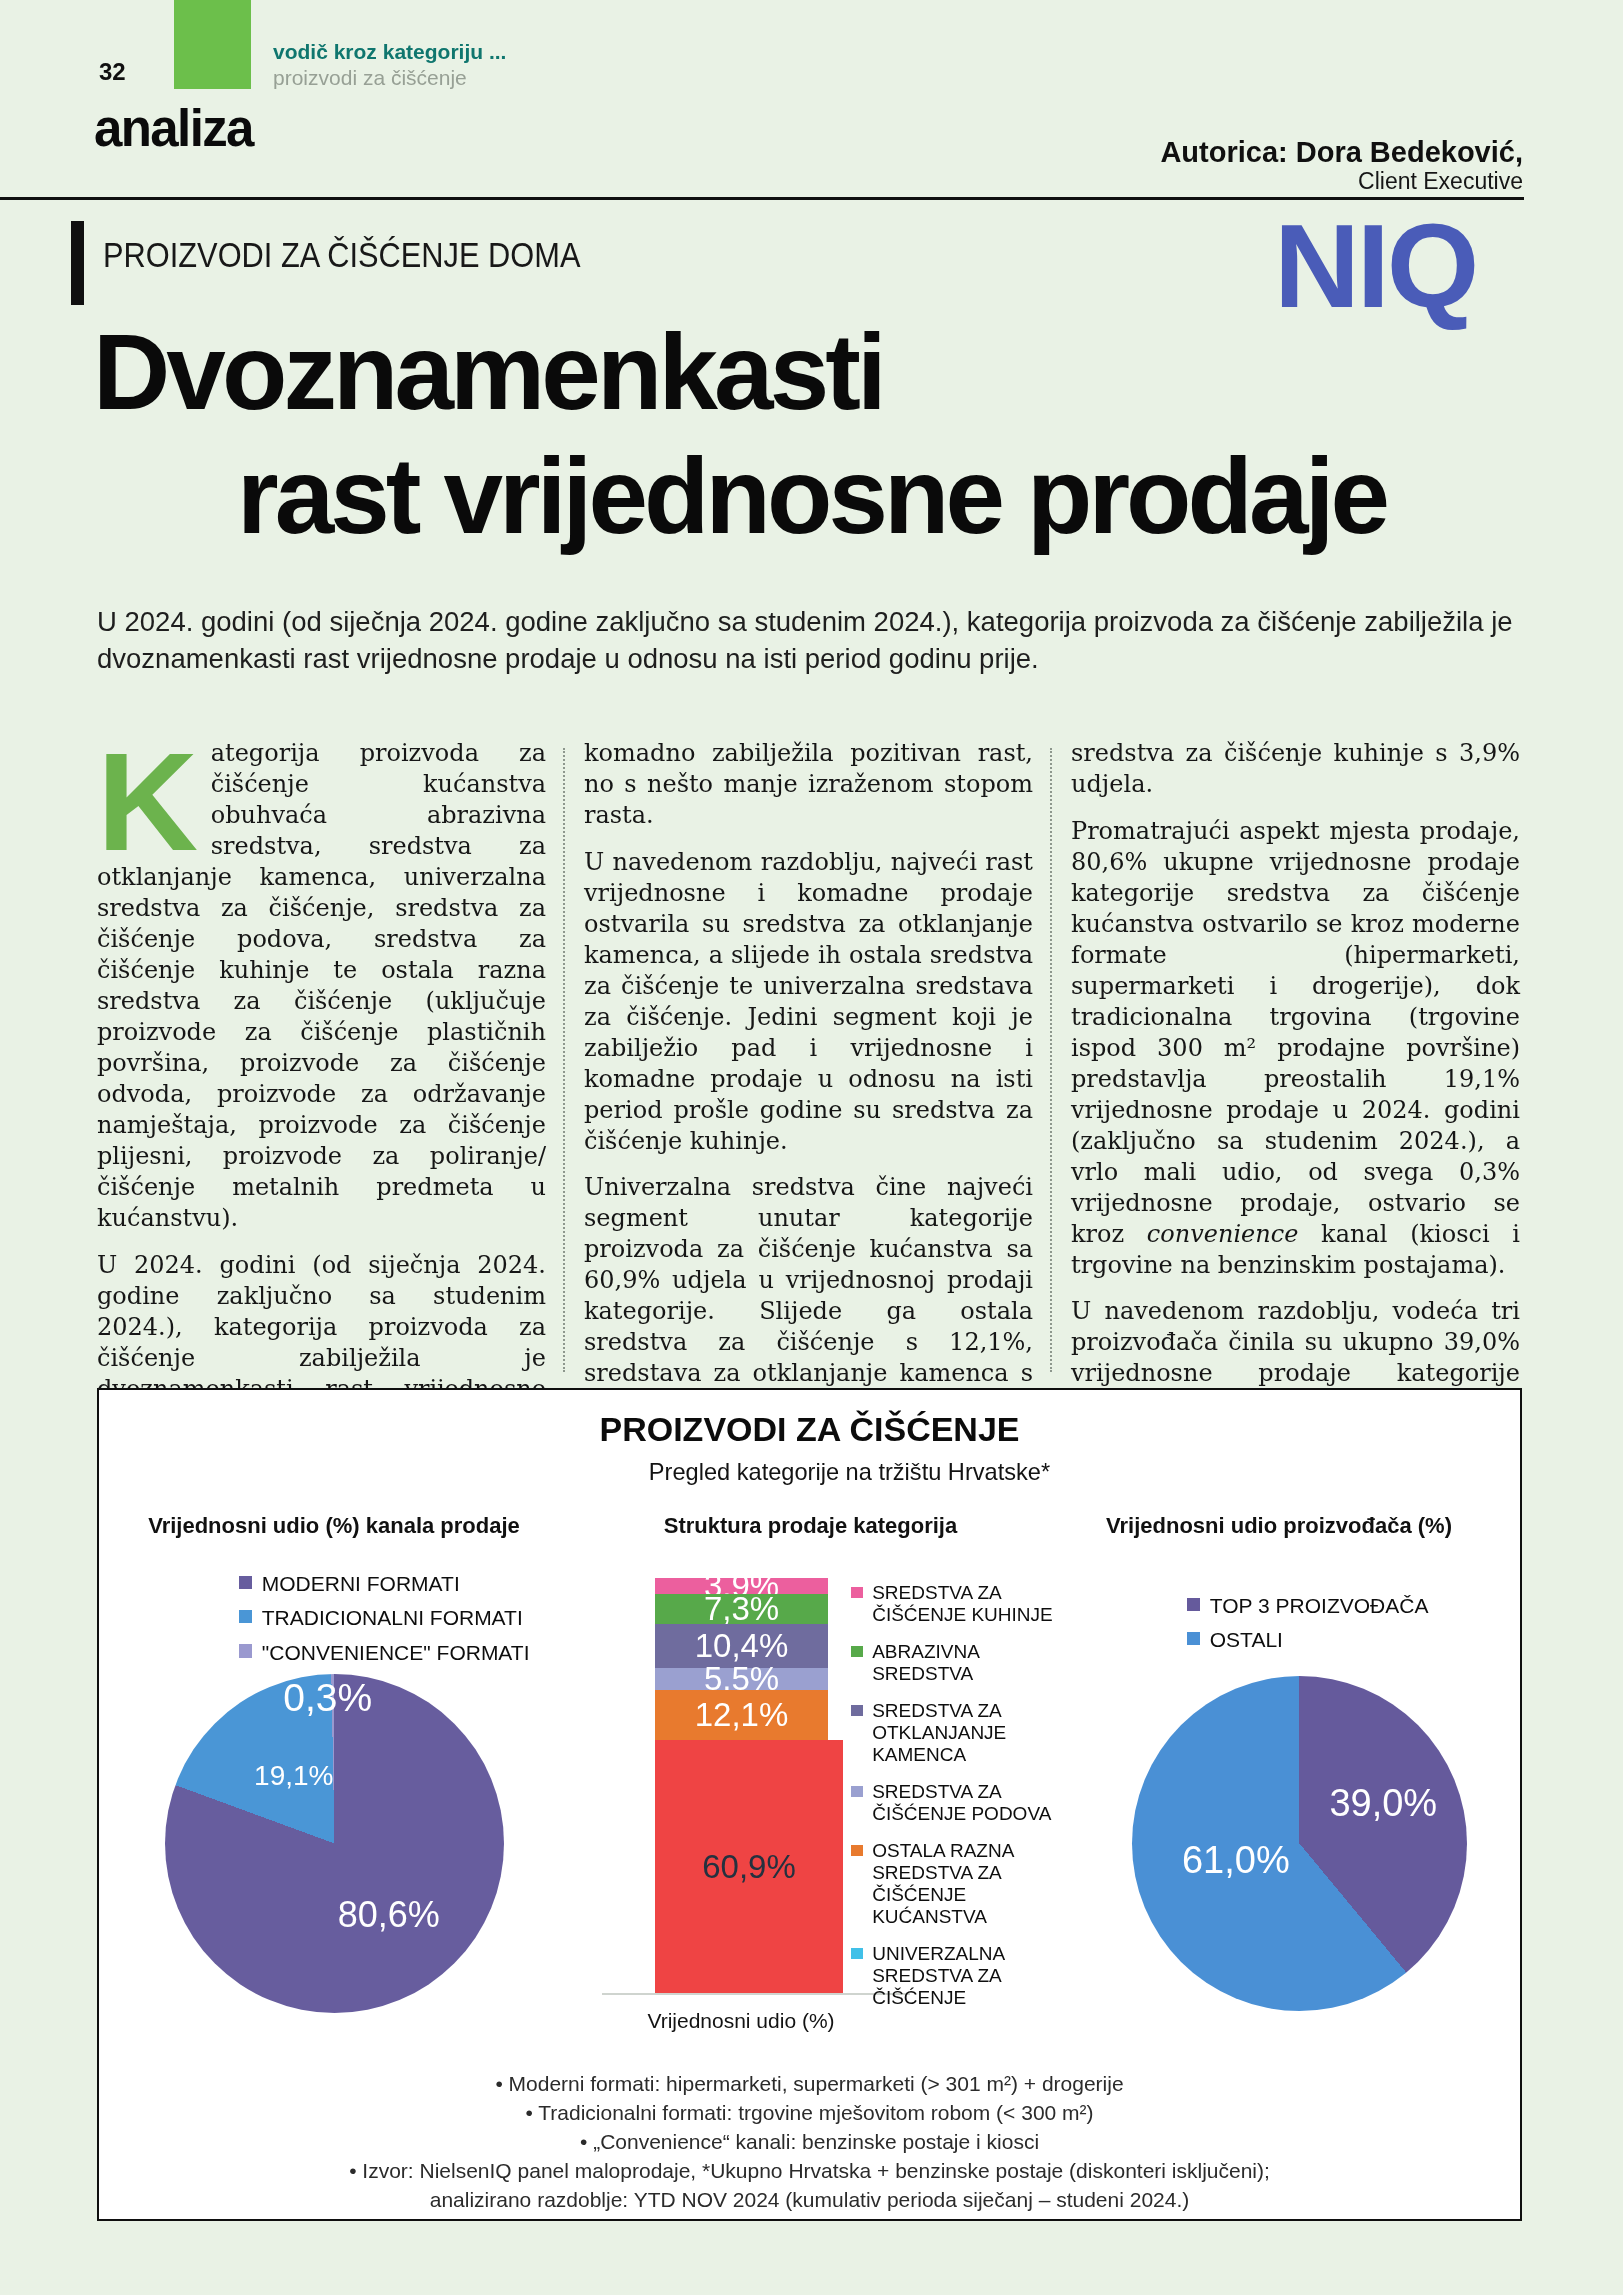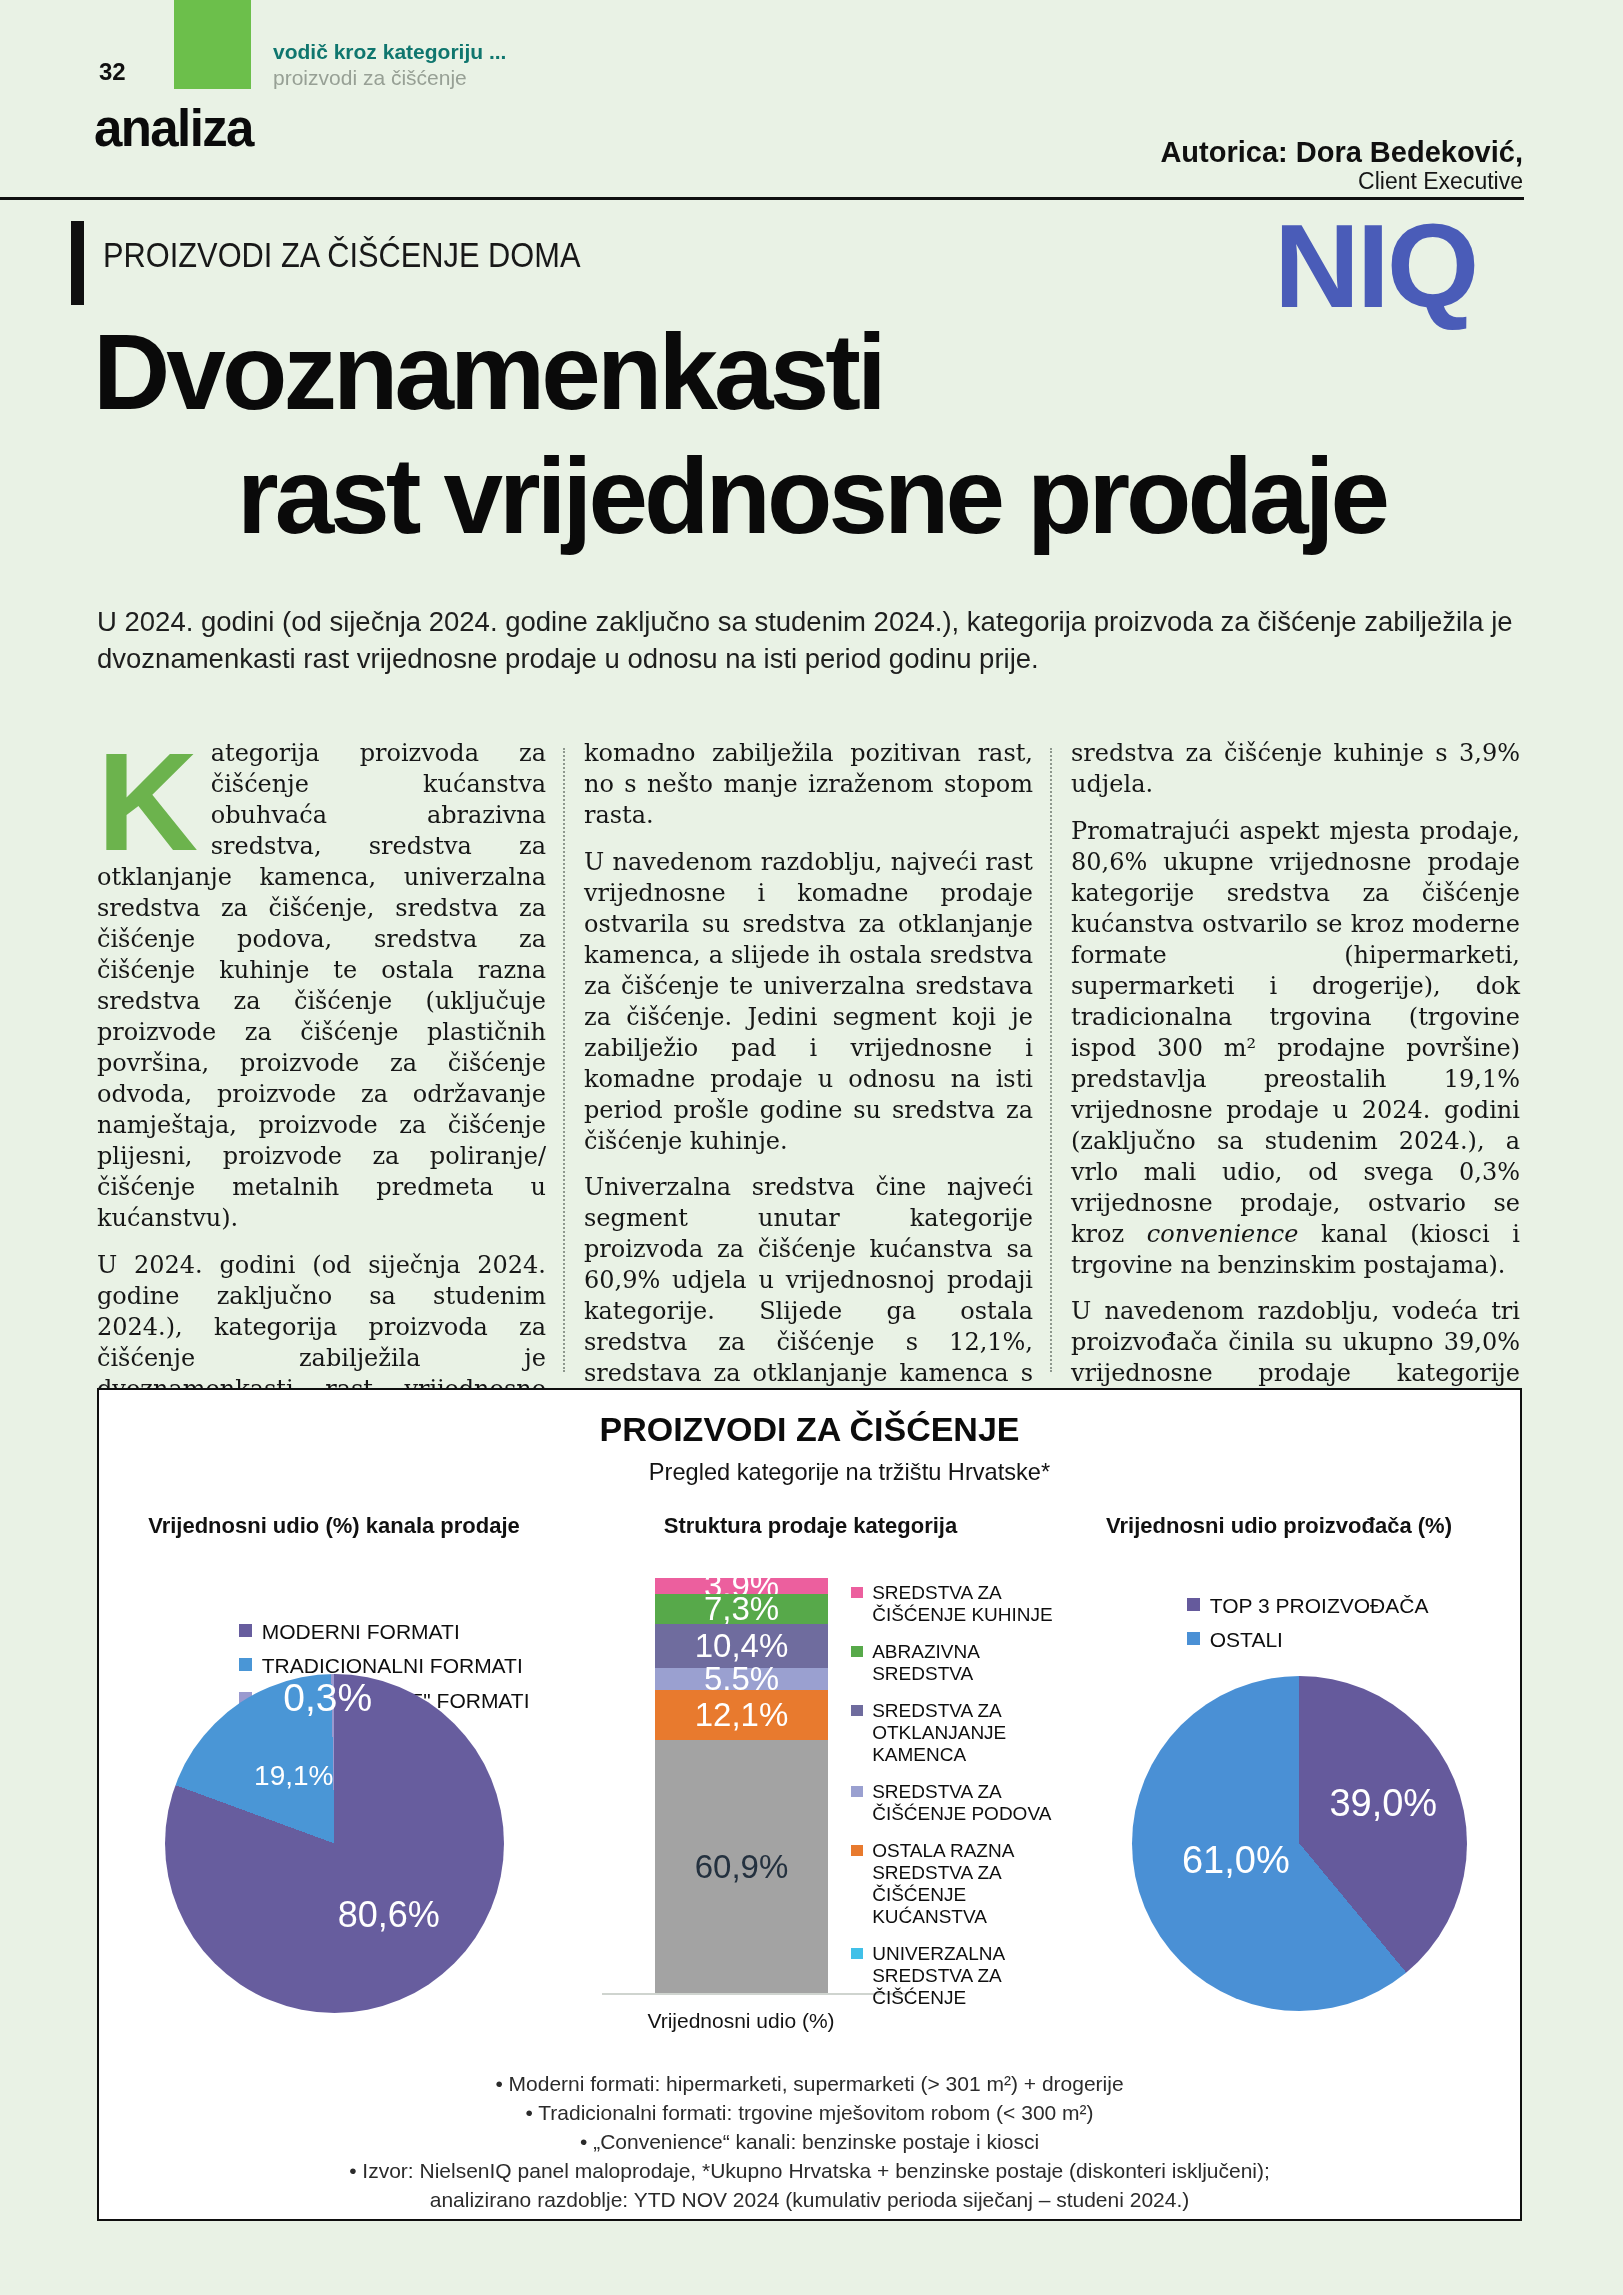--- a/index.html
+++ b/index.html
@@ -46,21 +46,21 @@
   .fig-el{position:absolute;}
   .fig-title{left:0;top:20.4px;width:100%;text-align:center;font-size:34px;font-weight:bold;color:#0c0c0c;}
   .fig-subtitle{left:0;top:69px;width:100%;text-align:center;font-size:23.6px;color:#131313;padding-left:40px;}
   .chart-title{top:123px;text-align:center;font-size:22px;font-weight:bold;color:#111;}
   .ct-1{left:0;width:470px;} .ct-2{left:476px;width:471px;} .ct-3{left:960px;width:440px;}
 
   .legend{display:flex;flex-direction:column;}
   .legend-row{display:flex;align-items:flex-start;margin-bottom:9.4px;}
   .swatch{flex:0 0 auto;width:13.4px;height:13.4px;margin:4.7px 9.4px 0 0;}
   .legend-label{font-size:21px;line-height:25px;color:#0e0e0e;}
-  .legend-1{left:140px;top:181px;margin-top:48px;}
+  .legend-1{left:140px;top:181px;}
   .legend-3{left:1088px;top:203px;}
 
   .pie{border-radius:50%;}
   .pie-1{left:66px;top:284px;width:339px;height:339px;}
   .pie-3{left:1033px;top:286px;width:335px;height:335px;}
   .pie-label{position:absolute;transform:translate(-50%,-50%);color:#ffffff;white-space:nowrap;}
 
   .bar{left:556px;top:188px;width:173px;height:415px;display:flex;flex-direction:column;}
   .seg{position:relative;width:100%;}
   .seg-label{position:absolute;left:0;top:50%;width:100%;transform:translateY(-50%);
@@ -154,21 +154,21 @@
         </div>
       <div class="seg" style="height: 10.4%; background: rgb(111, 108, 158);">
           <span class="seg-label">10,4%</span>
         </div>
       <div class="seg" style="height: 5.5%; background: rgb(154, 160, 208);">
           <span class="seg-label">5,5%</span>
         </div>
       <div class="seg" style="height: 12.1%; background: rgb(232, 122, 46);">
           <span class="seg-label">12,1%</span>
         </div>
-      <div class="seg" style="height: 60.9%; background: #a3a3a3;">
+      <div class="seg" style="height: 60.9%; background: #ef4444; padding-left: 15px;">
           <span class="seg-label" style="color: rgb(36, 49, 63);">60,9%</span>
         </div>
     </div>
     <div class="fig-el bar-axis"></div>
     <div class="fig-el bar-xlabel">Vrijednosni udio (%)</div>
 
     <div class="fig-el legend bar-legend">
       <div class="legend-row">
         <span class="swatch" style="background: rgb(236, 95, 158);"></span>
         <span class="legend-label">SREDSTVA ZA ČIŠĆENJE KUHINJE</span>

